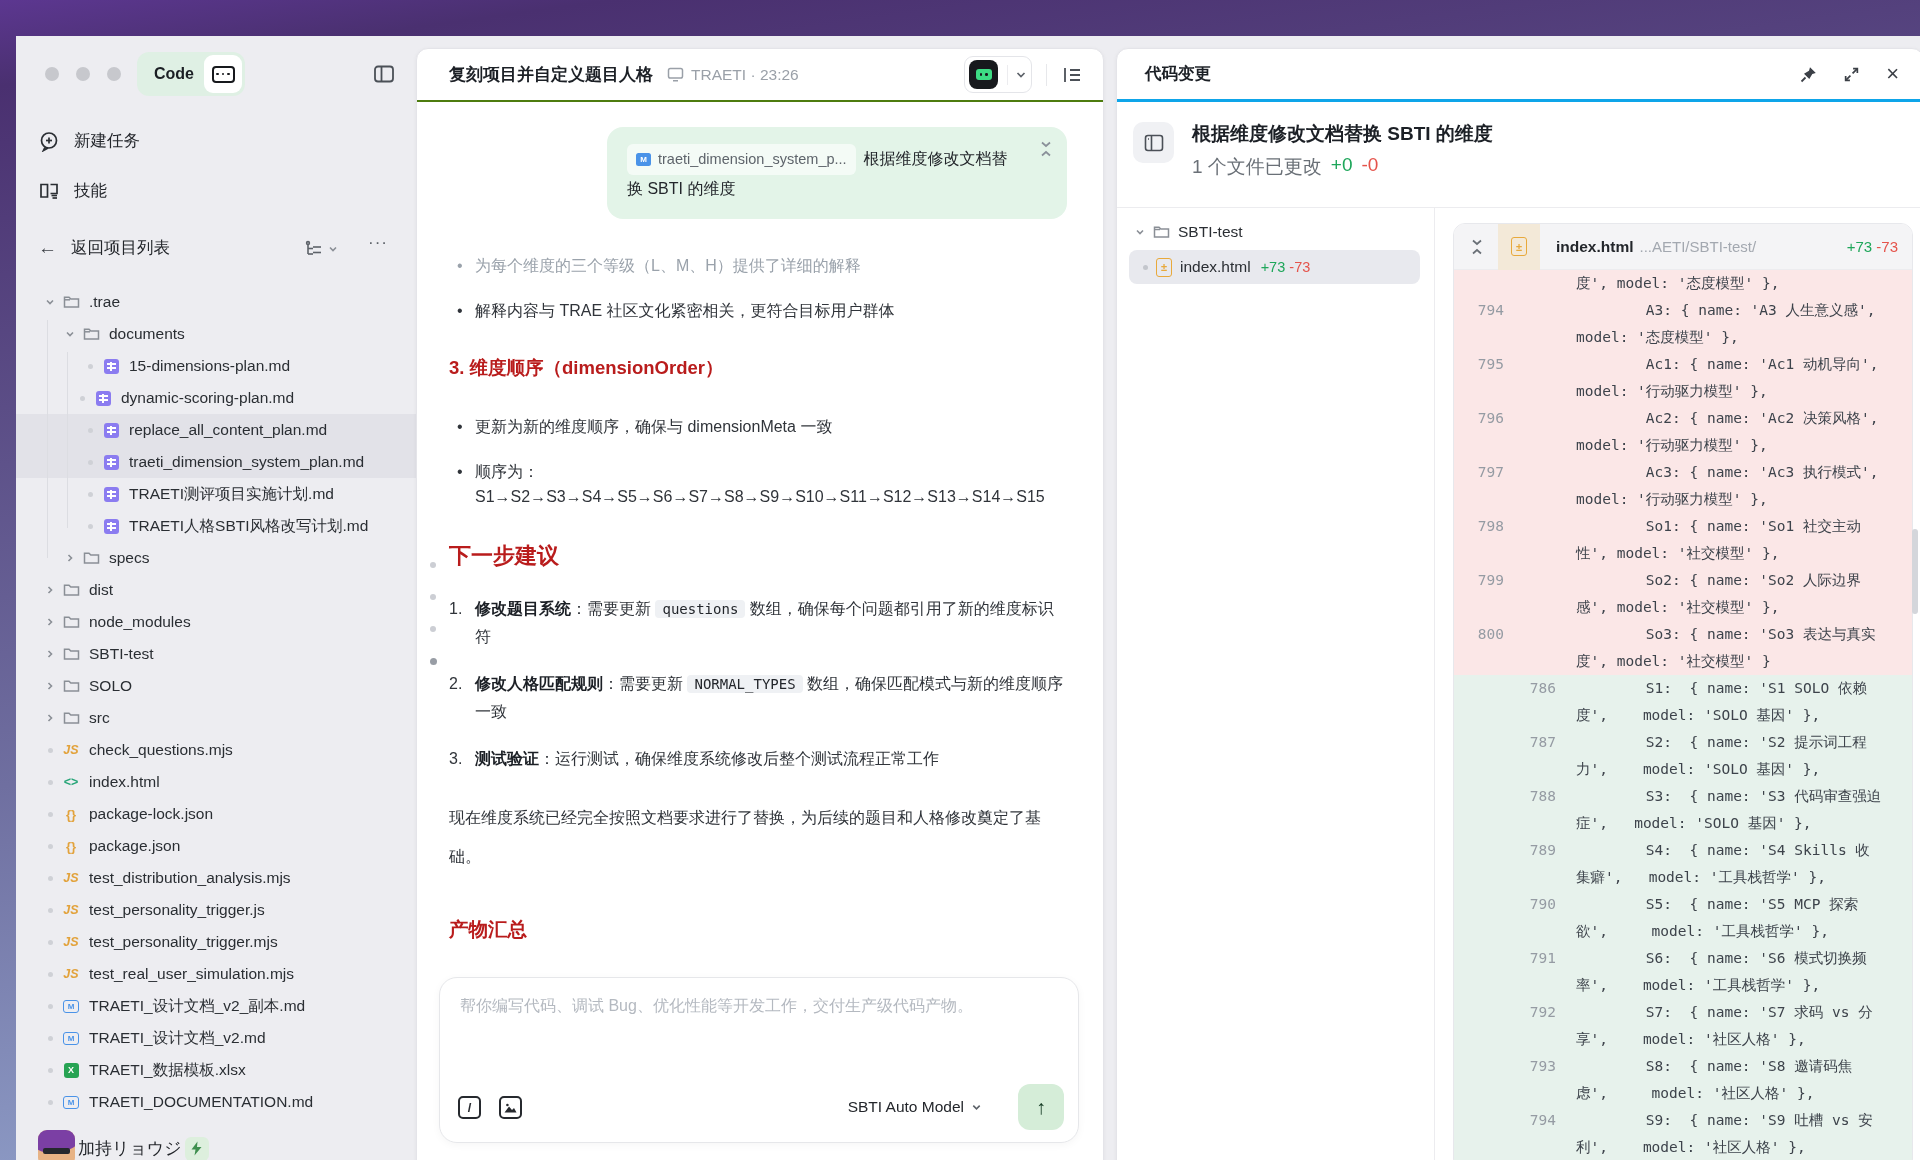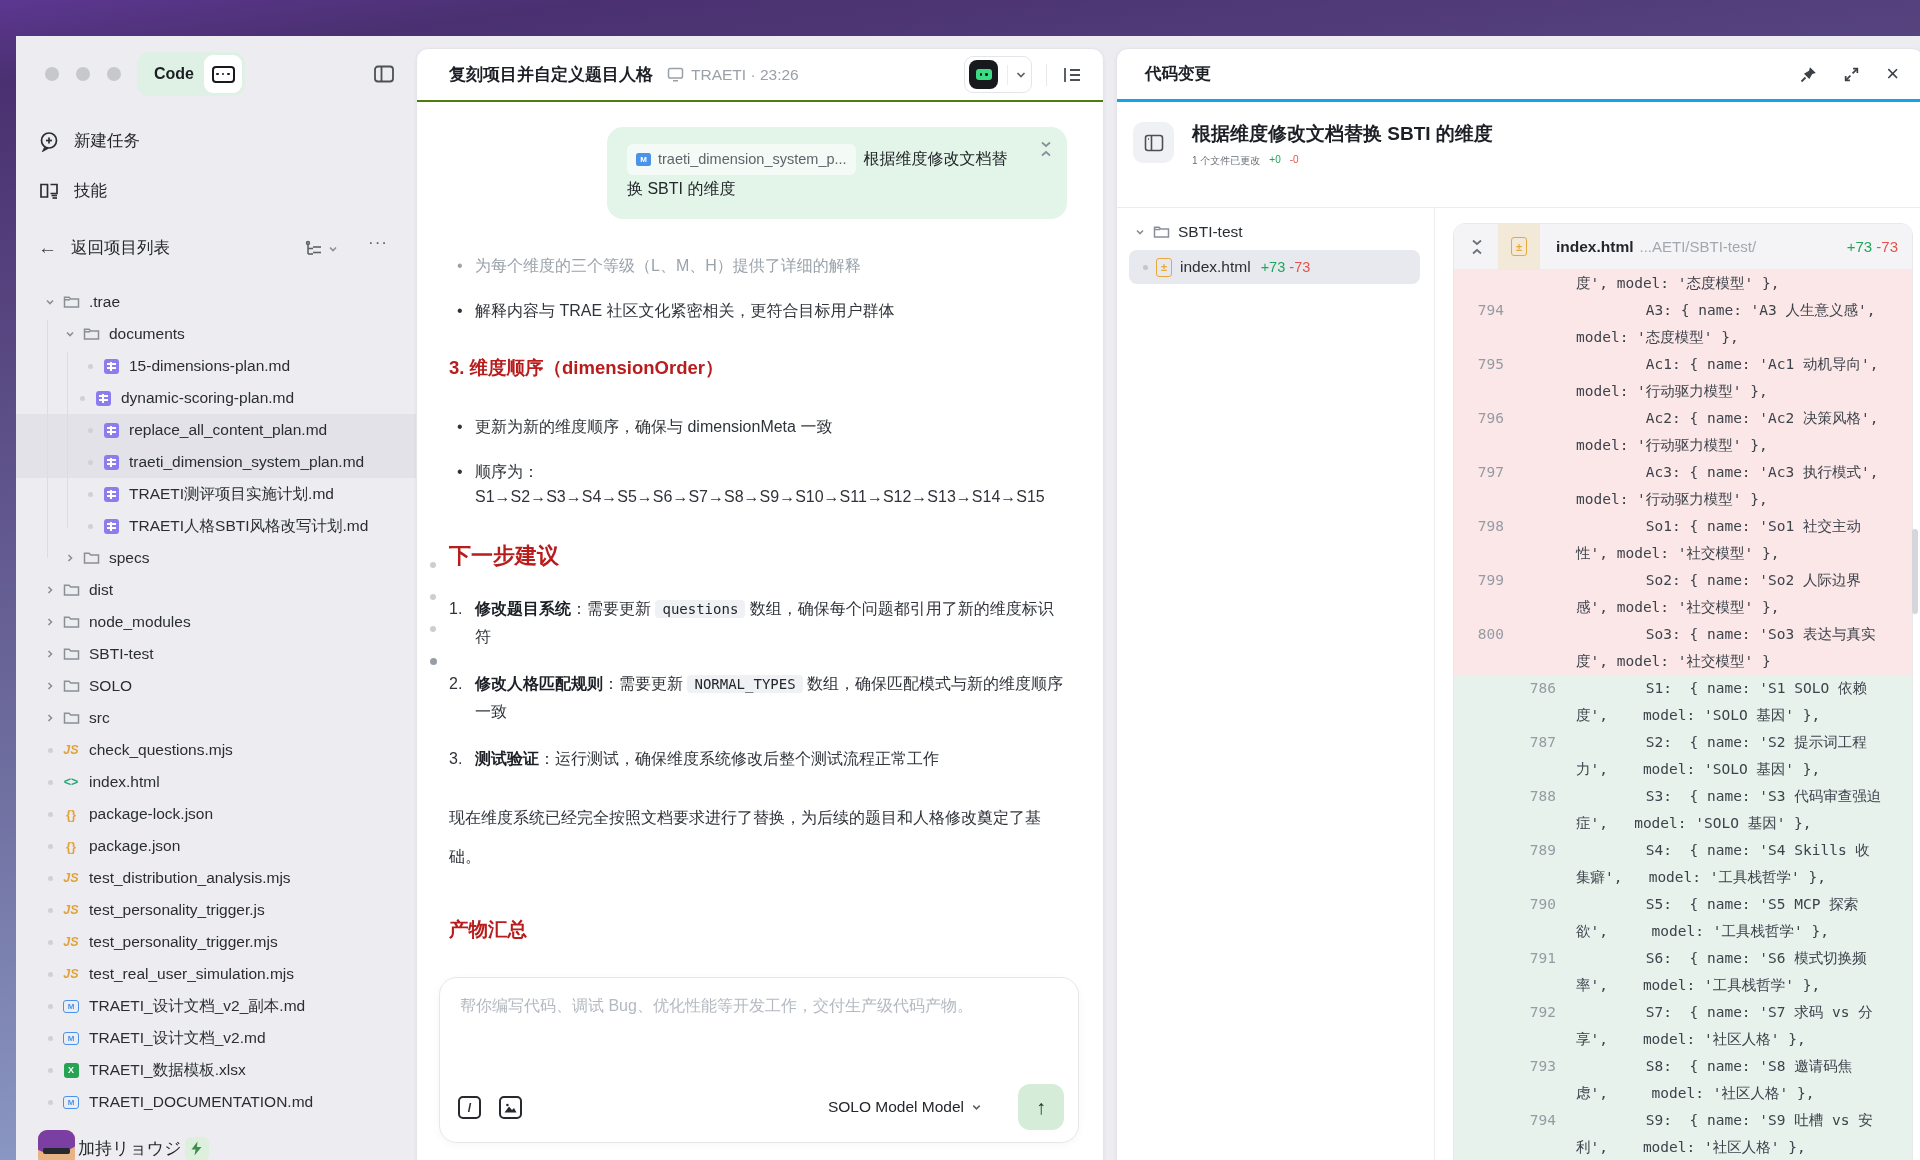--- a/index.html
+++ b/index.html
@@ -126,21 +126,21 @@
 
   
   .dp-head { height:53px; border-bottom:3px solid #0ea5e9; display:flex; align-items:center; padding:0 24px 0 28px; }
   .dp-title { font-size:16.5px; font-weight:600; color:#1c2026; }
   .dp-icons { margin-left:auto; display:flex; align-items:center; gap:26px; color:#3c4047; }
   .dp-icons .x { font-size:22px; line-height:1; cursor:pointer; color:#3c4047; }
   .change-block { display:flex; align-items:flex-start; gap:18px; padding:20px 24px 0 16px; }
   .change-ic { width:41px; height:41px; background:#f0f1f4; border-radius:10px; display:flex;
     align-items:center; justify-content:center; flex:none; }
   .change-title { font-size:19px; font-weight:700; color:#1c2026; line-height:24px; }
-  .change-meta { margin-top:8px; font-size:10px; color:#6a7077; display:flex; gap:9px; }
+  .change-meta { margin-top:8px; font-size:19px; color:#6a7077; display:flex; gap:9px; }
   .dp-divider { position:absolute; left:0; right:0; top:158px; height:1px; background:#ececef; }
   .dp-vdiv { position:absolute; left:317px; top:159px; bottom:0; width:1px; background:#ececef; }
   .rtree { position:absolute; left:0; top:166px; width:317px; }
   .rt-row { height:33px; display:flex; align-items:center; font-size:15.5px; color:#2a2e33; cursor:pointer; }
   .rt-folder { padding-left:18px; gap:8px; }
   .rt-file { margin:2px 14px 0 12px; padding-left:14px; background:#e8e9ee; border-radius:8px; gap:8px; height:34px; }
   .rt-file .fdot { width:5px; height:5px; border-radius:50%; background:#c3c6cc; }
   .rt-file .nums { margin-left:2px; font-size:14.5px; }
 
   .diffcard { position:absolute; left:336px; top:174px; width:460px; height:948px;
@@ -626,21 +626,21 @@
       <textarea placeholder="帮你编写代码、调试 Bug、优化性能等开发工作，交付生产级代码产物。" style=""></textarea>
       <div class="comp-bar">
         <span class="sq-ic">/</span>
         <span class="sq-ic">
           <svg width="13" height="11" viewBox="0 0 13 11">
               <circle cx="3.4" cy="3" r="1.3" fill="#26292e"></circle>
             <path d="M0.5 10.5 L5 4.5 L8 8 L10 6 L12.5 10.5 Z" fill="#26292e"></path>
             </svg>
         </span>
         <span class="model-sel">
-          <span>SOLO Model Model</span>
+          <span>SBTI Auto Model</span>
           <svg width="11" height="11" viewBox="0 0 12 12" fill="none" stroke="#5d6269" stroke-width="1.7">
             <polyline points="2.5,4 6,7.5 9.5,4"></polyline>
           </svg>
         </span>
         <button class="send-btn">↑</button>
       </div>
     </div>
   </div>
 
   <div class="card diff-card-panel">

